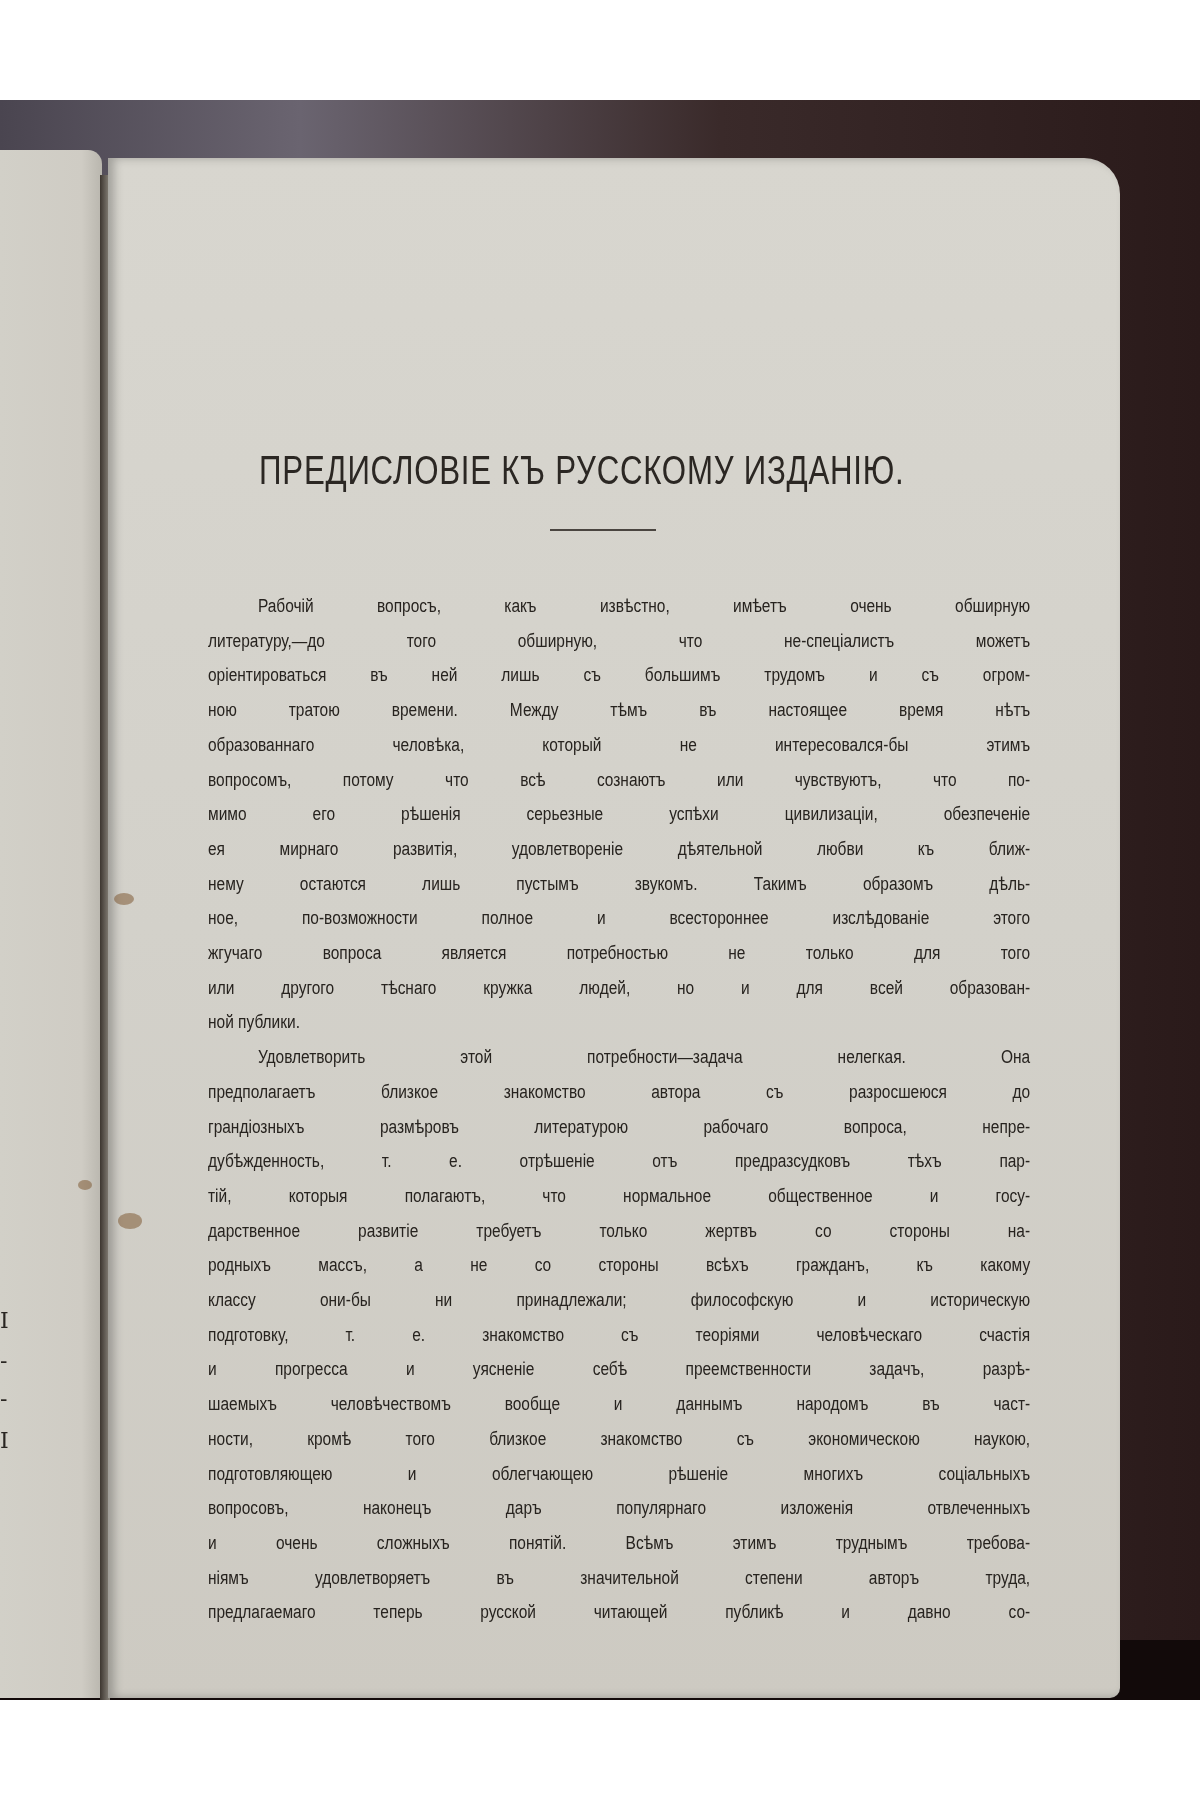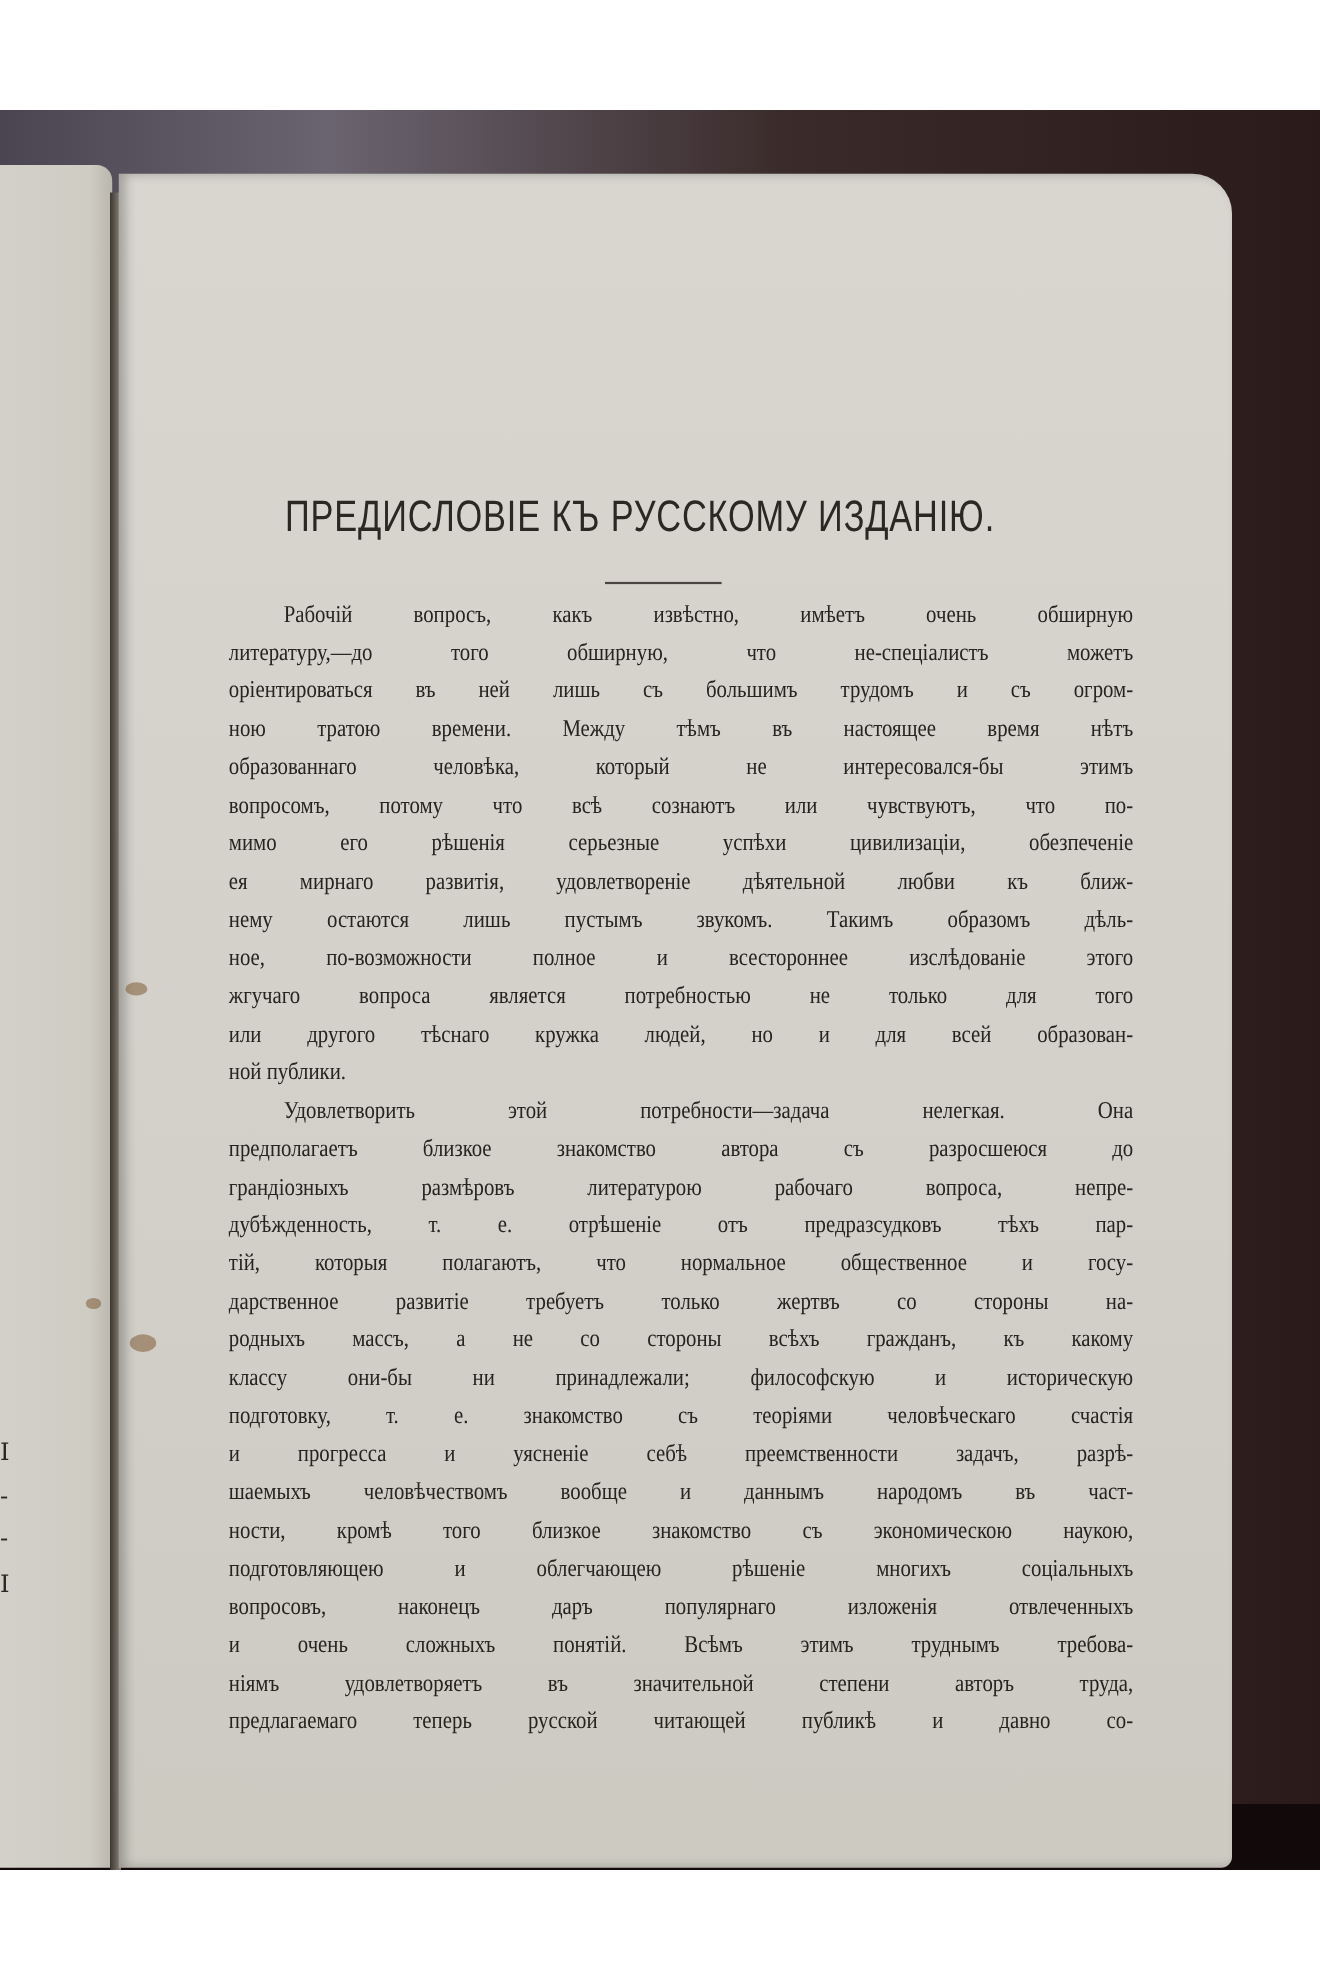--- a/index.html
+++ b/index.html
@@ -43,23 +43,23 @@
     font-family: "Liberation Sans Narrow", "Liberation Sans", sans-serif;
     font-size: 40px; letter-spacing: 1px; color: #2b2723;
     transform: scaleX(0.78); transform-origin: center;
     white-space: nowrap;
   }
   .rule {
     position: absolute; left: 550px; top: 529px; width: 106px; height: 2px;
     background: #4a4540;
   }
   .body-text {
-    position: absolute; left: 208px; top: 541px; width: 822px;
-    font-family: Liberation Serif, serif;
-    font-size: 22px; line-height: 34.7px; color: #27231f;
+    position: absolute; left: 208px; top: 589px; width: 822px;
+    font-family: Liberation Sans, sans-serif;
+    font-size: 18px; line-height: 34.7px; color: #27231f;
   }
   .line {
     display: block; white-space: nowrap;
     text-align: justify; text-align-last: justify;
     transform: scaleX(0.86); transform-origin: left center;
     width: 116.3%;
   }
   .line.indent { padding-left: 58px; box-sizing: border-box; }
   .line.last { text-align-last: left; }
   .stain {

